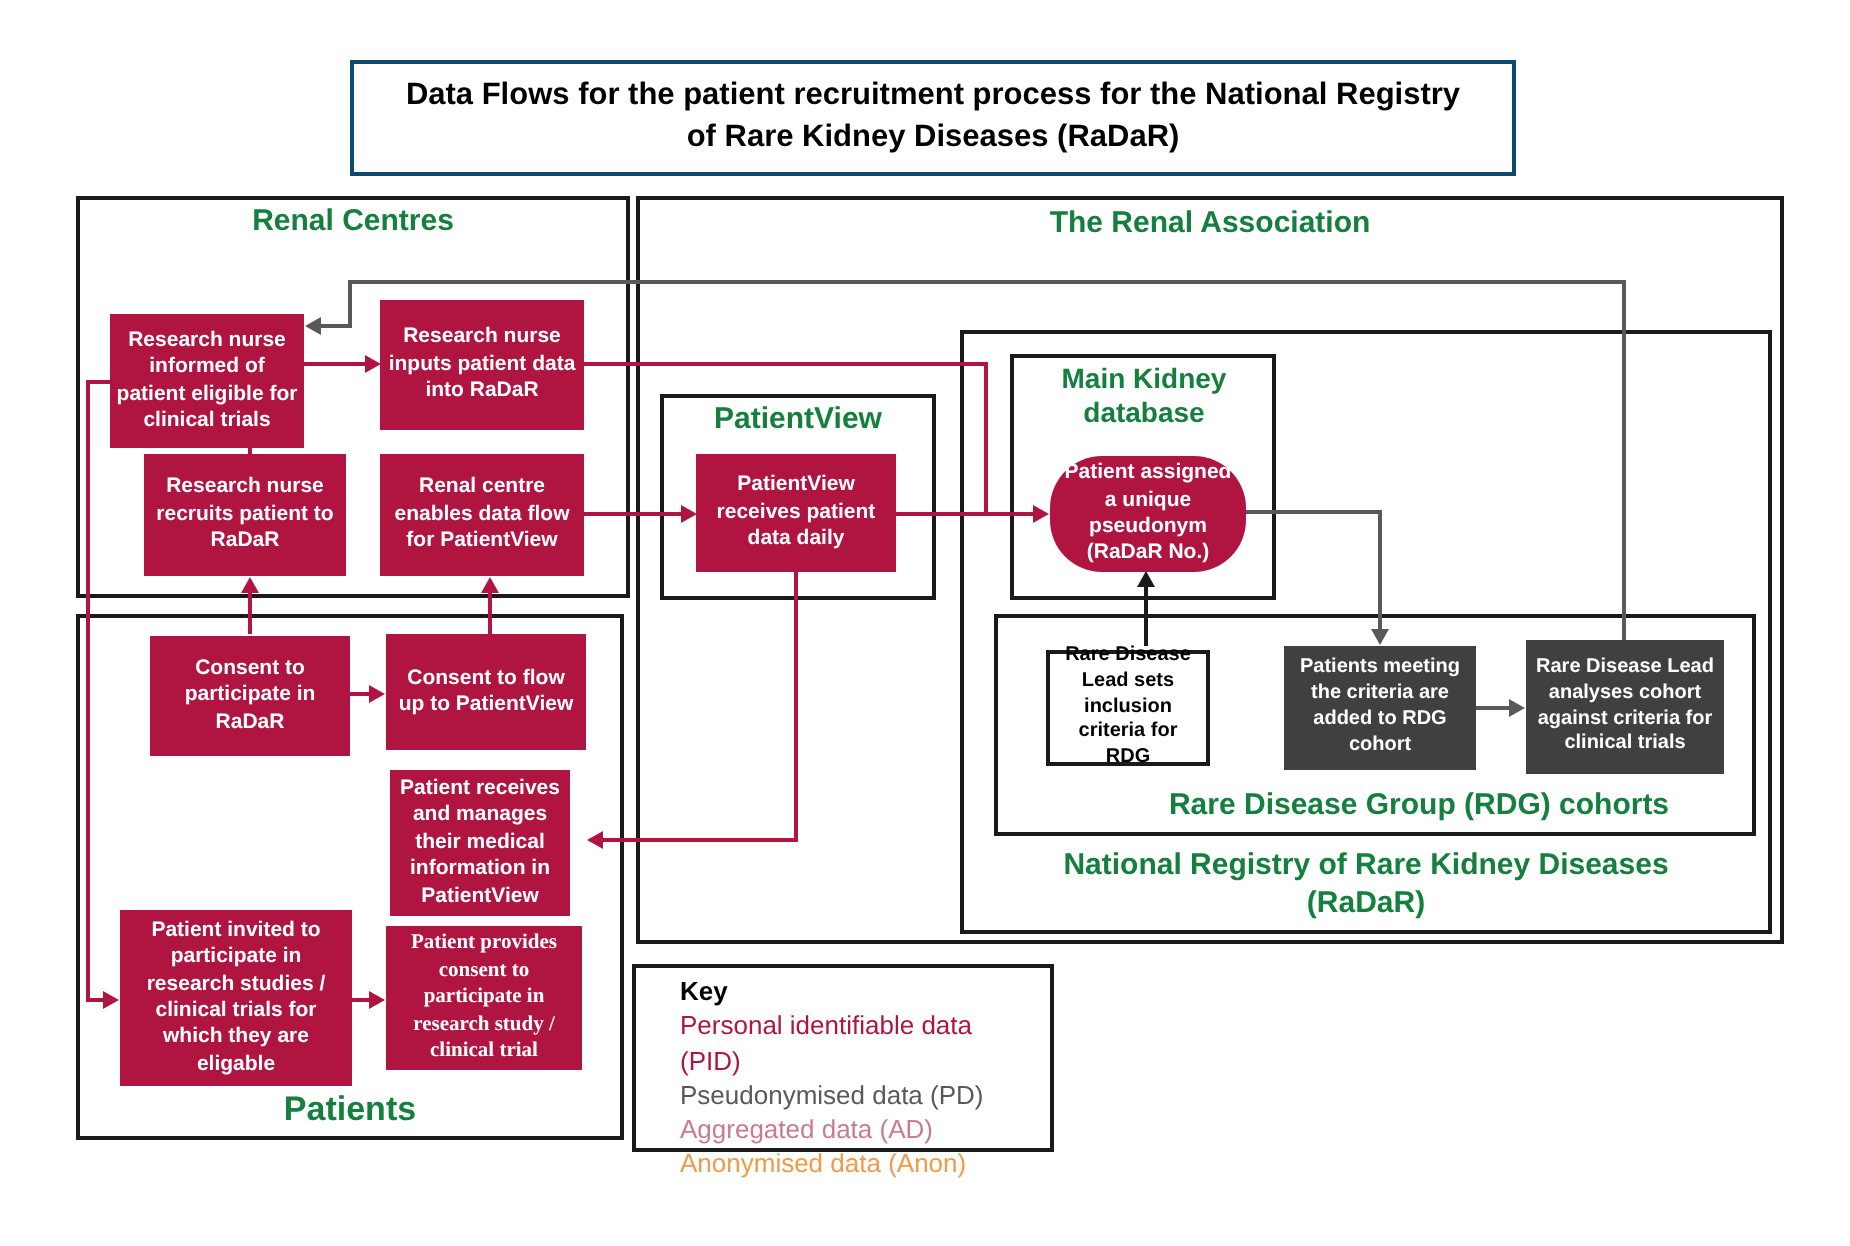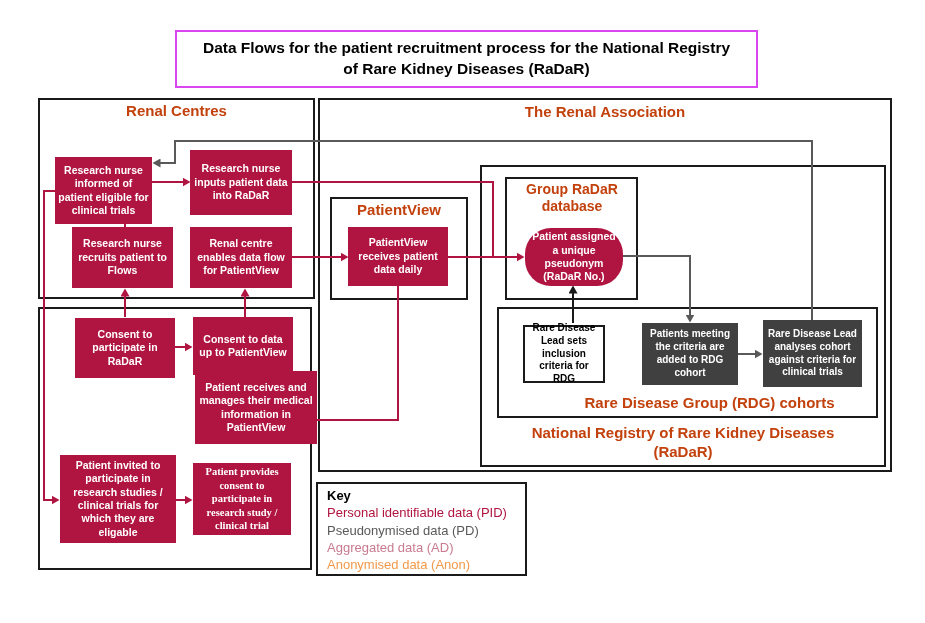--- a/index.html
+++ b/index.html
@@ -1,68 +1,69 @@
 <!DOCTYPE html>
 <html><head>
 <meta charset="utf-8">
 <style>
   html,body{margin:0;padding:0;background:#fff;}
   .canvas{
     position:relative;width:925px;height:623px;background:#ffffff;
     font-family:"Liberation Sans", sans-serif;color:#000;overflow:hidden;
   }
   .frame{position:absolute;border:2px solid #1a1a1a;box-sizing:border-box;background:transparent;}
-  .lbl{position:absolute;font-weight:bold;color:#c2410c;text-align:center;box-sizing:border-box;}
+  .lbl{position:absolute;font-weight:bold;color:#15803d;text-align:center;box-sizing:border-box;}
   .node{
     position:absolute;display:flex;align-items:center;justify-content:center;
     text-align:center;font-weight:bold;font-size:10.5px;line-height:1.28;
     padding:2px 3px;box-sizing:border-box;
   }
   .node.crimson{background:#B01441;color:#fff;}
   .node.dark{background:#404040;color:#fff;font-size:10px;}
   .node.white{background:#fff;color:#000;border:2px solid #1a1a1a;font-size:10px;}
   .overlay{position:absolute;left:0;top:0;width:925px;height:623px;pointer-events:none;}
   .titlebox{
     position:absolute;left:175px;top:30px;width:583px;height:58px;
-    border:2px solid #d946ef;box-sizing:border-box;display:flex;align-items:center;justify-content:center;
+    border:2px solid #0c4a6e;box-sizing:border-box;display:flex;align-items:center;justify-content:center;
     text-align:center;font-weight:bold;font-size:15.5px;line-height:1.35;padding:0 20px;
   }
   .keybox{
     position:absolute;left:316px;top:482px;width:211px;height:94px;
-    border:2px solid #1a1a1a;box-sizing:border-box;padding:3px 9px;font-size:13px;line-height:1.33;
+    border:2px solid #1a1a1a;box-sizing:border-box;padding:3px 22px;font-size:13px;line-height:1.33;
   }
   .keybox .k-title{font-weight:bold;color:#000;}
   .k-pid{color:#B01441;}
   .k-pd{color:#595959;}
   .k-ad{color:#C97B8F;}
   .k-anon{color:#F2994A;}
 </style>
 </head>
 <body>
 
 <div class="canvas">
 
   <div class="titlebox">Data Flows for the patient recruitment process for the National Registry of Rare Kidney Diseases (RaDaR)</div>
 
   <div class="frame" style="left:38px;top:98px;width:277px;height:201px;"></div>
   <div class="lbl" style="left:38px;top:102px;width:277px;font-size:15px;">Renal Centres</div>
 
   <div class="frame" style="left:38px;top:307px;width:274px;height:263px;"></div>
+  <div class="lbl" style="left:38px;top:545px;width:274px;font-size:17px;">Patients</div>
 
   <div class="frame" style="left:318px;top:98px;width:574px;height:374px;"></div>
   <div class="lbl" style="left:318px;top:103px;width:574px;font-size:15px;">The Renal Association</div>
 
   <div class="frame" style="left:480px;top:165px;width:406px;height:302px;"></div>
   <div class="lbl" style="left:503px;top:424px;width:360px;font-size:15px;line-height:1.25;">National Registry of Rare Kidney Diseases (RaDaR)</div>
 
   <div class="frame" style="left:330px;top:197px;width:138px;height:103px;"></div>
   <div class="lbl" style="left:330px;top:201px;width:138px;font-size:15px;">PatientView</div>
 
   <div class="frame" style="left:505px;top:177px;width:133px;height:123px;"></div>
-  <div class="lbl" style="left:517px;top:181px;width:110px;font-size:14px;line-height:1.2;">Group RaDaR database</div>
+  <div class="lbl" style="left:517px;top:181px;width:110px;font-size:14px;line-height:1.2;">Main Kidney database</div>
 
   <div class="frame" style="left:497px;top:307px;width:381px;height:111px;"></div>
   <div class="lbl" style="left:497px;top:394px;width:381px;font-size:15px;padding-left:44px;">Rare Disease Group (RDG) cohorts</div>
 
   <svg class="overlay" viewBox="0 0 925 623">
     <defs>
       <marker id="ah-crimson" markerUnits="userSpaceOnUse" markerWidth="9" markerHeight="9" refX="0.5" refY="4.5" orient="auto">
         <path d="M0,0 L8,4.5 L0,9 Z" fill="#B01441"></path>
       </marker>
       <marker id="ah-gray" markerUnits="userSpaceOnUse" markerWidth="9" markerHeight="9" refX="0.5" refY="4.5" orient="auto">
@@ -92,26 +93,26 @@
       <path d="M738,354 L755,354" marker-end="url(#ah-gray)"></path>
     </g>
 
     <g stroke="#1a1a1a" stroke-width="2" fill="none">
       <path d="M573,323 L573,293" marker-end="url(#ah-black)"></path>
     </g>
   </svg>
 
   <div class="node crimson" style="left:55px;top:129px;width:97px;height:67px;margin-top:28px;">Research nurse informed of patient eligible for clinical trials</div>
   <div class="node crimson" style="left:190px;top:150px;width:102px;height:65px;">Research nurse inputs patient data into RaDaR</div>
-  <div class="node crimson" style="left:72px;top:227px;width:101px;height:61px;">Research nurse recruits patient to Flows</div>
+  <div class="node crimson" style="left:72px;top:227px;width:101px;height:61px;">Research nurse recruits patient to RaDaR</div>
   <div class="node crimson" style="left:190px;top:227px;width:102px;height:61px;">Renal centre enables data flow for PatientView</div>
 
   <div class="node crimson" style="left:75px;top:318px;width:100px;height:60px;">Consent to participate in RaDaR</div>
-  <div class="node crimson" style="left:193px;top:317px;width:100px;height:58px;">Consent to data up to PatientView</div>
-  <div class="node crimson" style="left:195px;top:371px;width:122px;height:73px;">Patient receives and manages their medical information in PatientView</div>
+  <div class="node crimson" style="left:193px;top:317px;width:100px;height:58px;">Consent to flow up to PatientView</div>
+  <div class="node crimson" style="left:195px;top:385px;width:90px;height:73px;">Patient receives and manages their medical information in PatientView</div>
   <div class="node crimson" style="left:60px;top:455px;width:116px;height:88px;">Patient invited to participate in research studies / clinical trials for which they are eligable</div>
   <div class="node crimson" style="left:193px;top:463px;width:98px;height:72px;font-family:Liberation Serif, serif;">Patient provides consent to participate in research study / clinical trial</div>
 
   <div class="node crimson" style="left:348px;top:227px;width:100px;height:59px;">PatientView receives patient data daily</div>
   <div class="node crimson" style="left:525px;top:228px;width:98px;height:58px;border-radius:26px;">Patient assigned a unique pseudonym (RaDaR No.)</div>
 
   <div class="node white" style="left:523px;top:325px;width:82px;height:58px;">Rare Disease Lead sets inclusion criteria for RDG</div>
   <div class="node dark" style="left:642px;top:323px;width:96px;height:62px;">Patients meeting the criteria are added to RDG cohort</div>
   <div class="node dark" style="left:763px;top:320px;width:99px;height:67px;">Rare Disease Lead analyses cohort against criteria for clinical trials</div>
 

